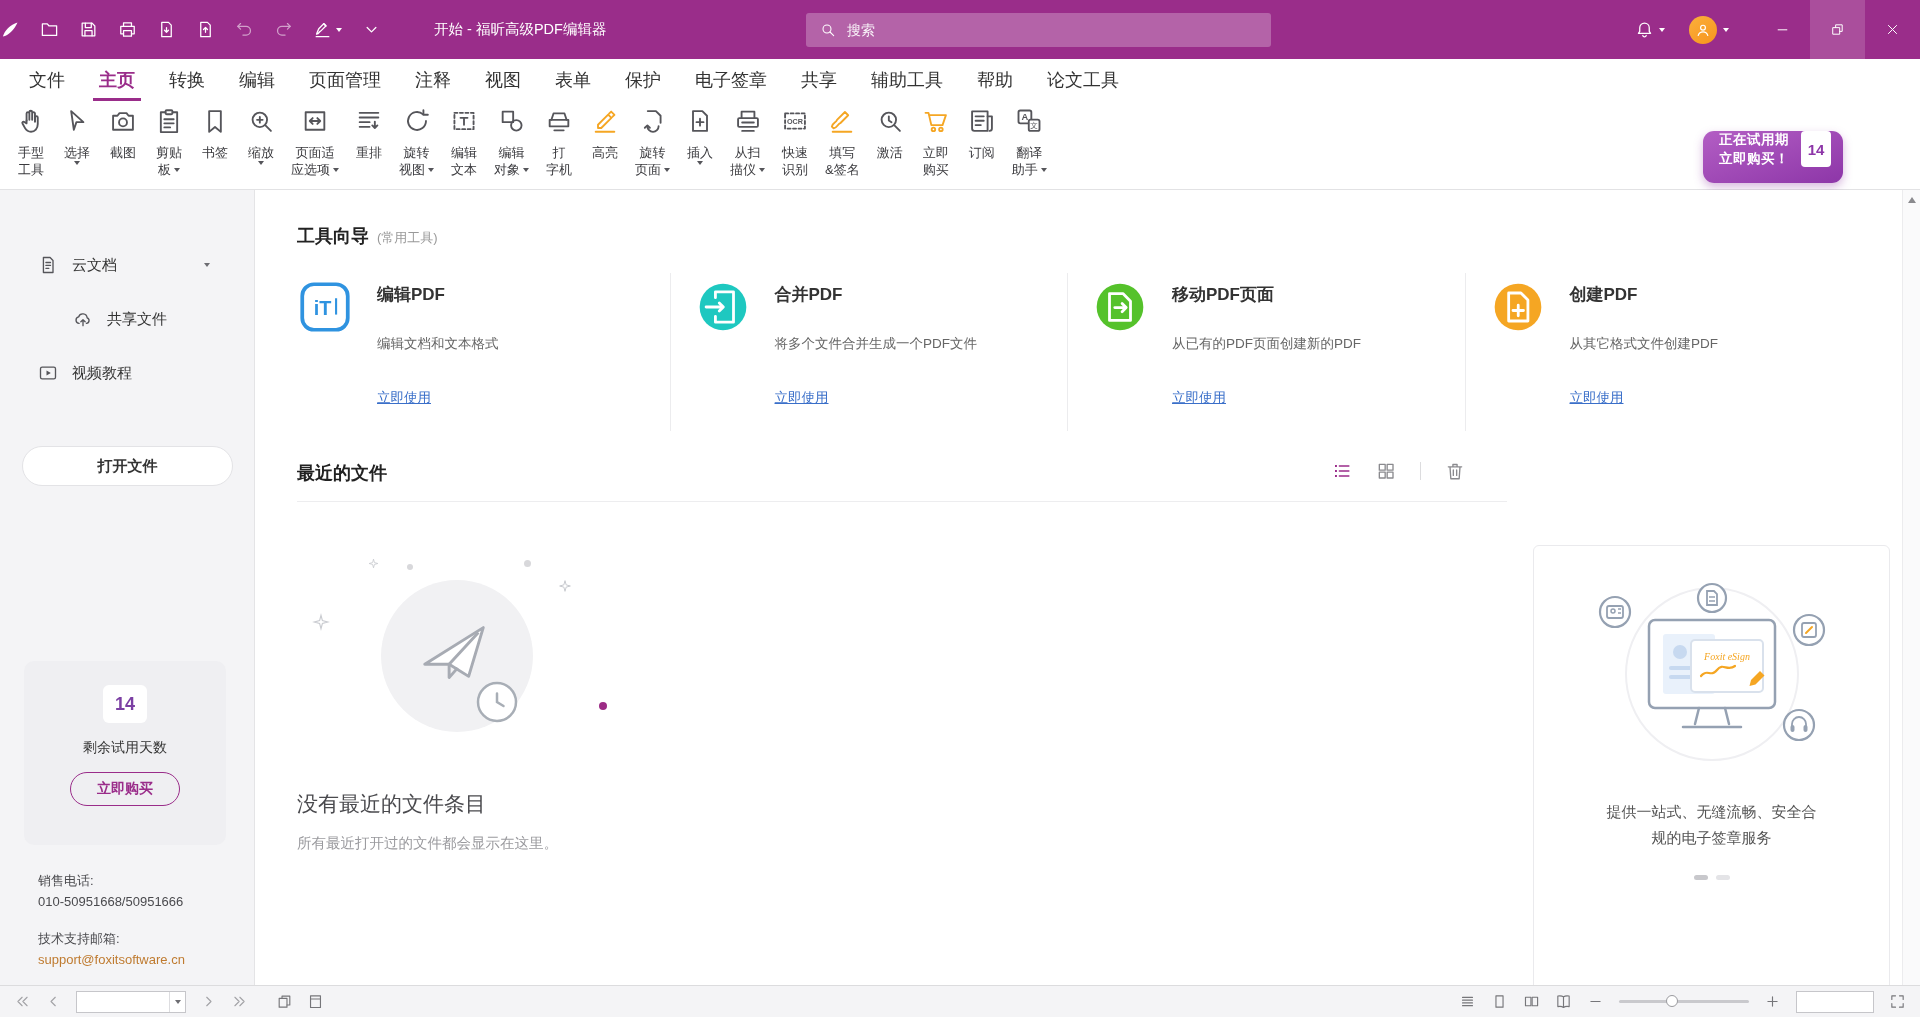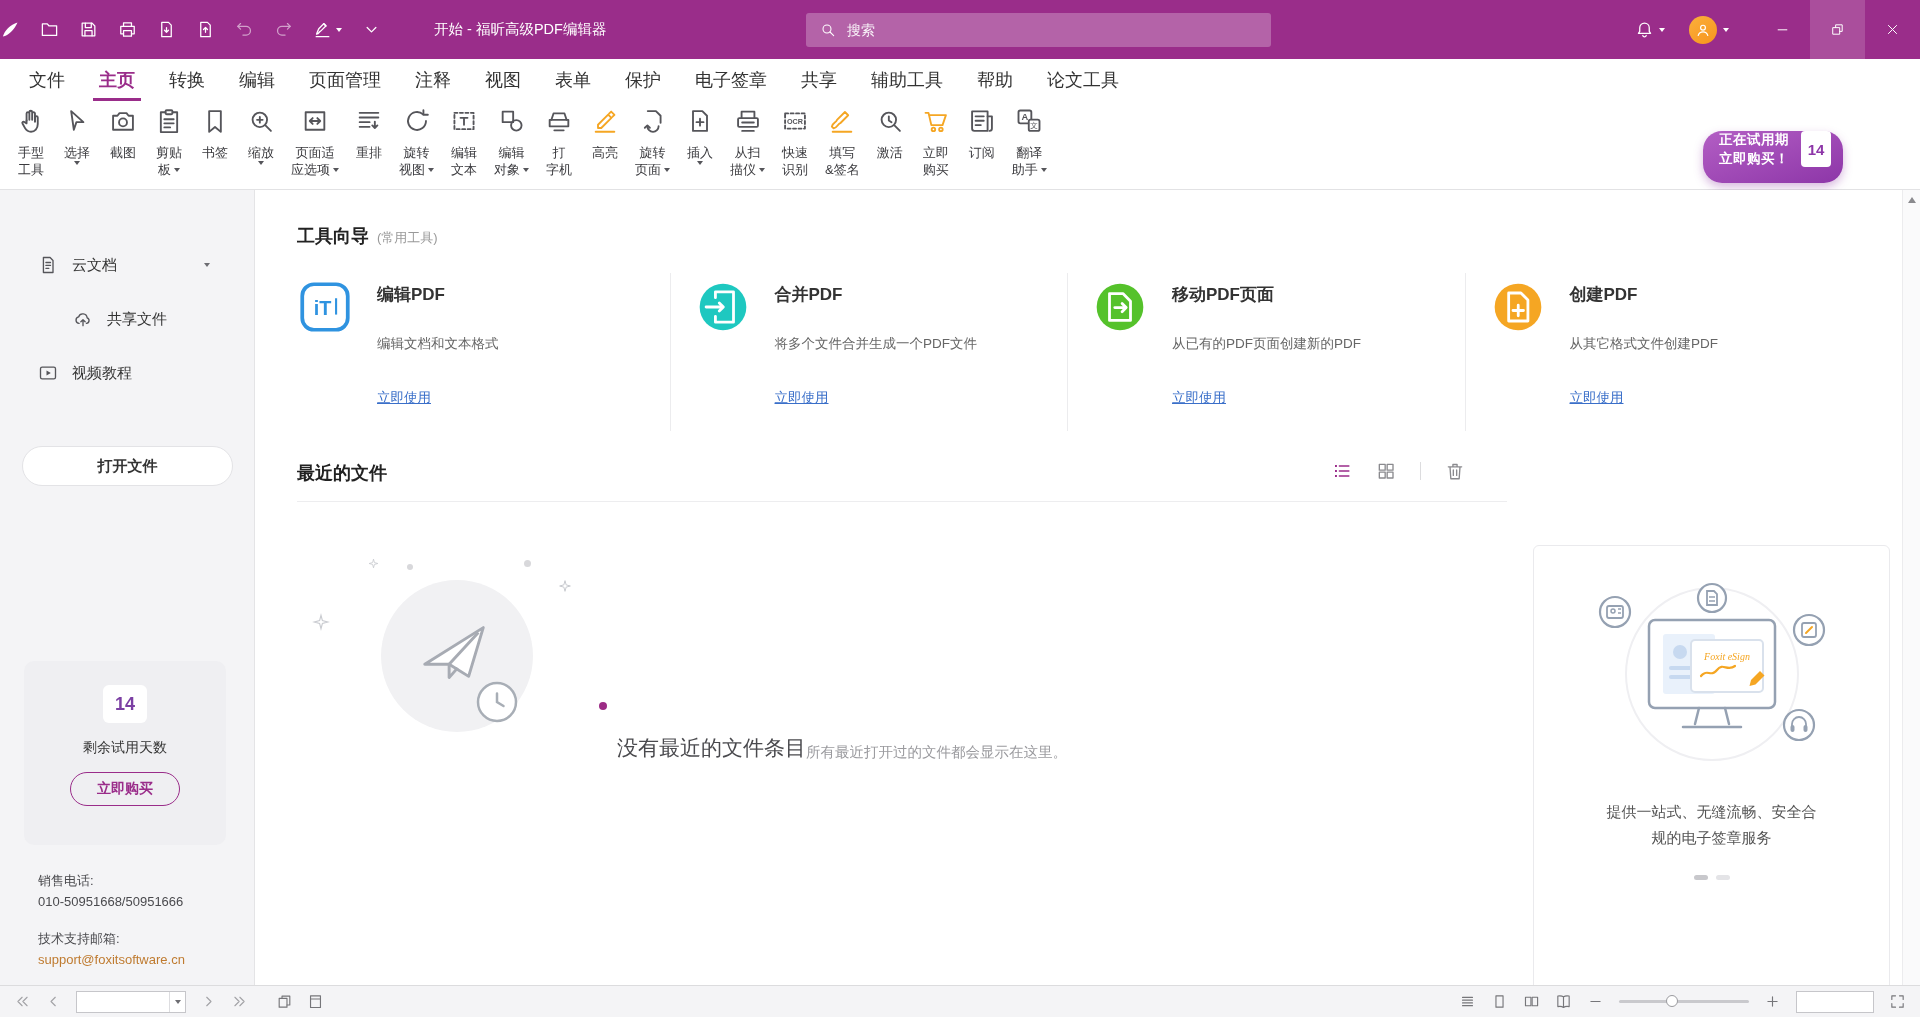--- a/index.html
+++ b/index.html
@@ -39,21 +39,21 @@
 
 .ribbon{height:89px;flex:0 0 auto;background:#fff;border-bottom:1px solid #E2E2E4;display:flex;align-items:flex-start;padding:6px 10px 0 8px;position:relative}
 .ribbon-tools{display:flex;align-items:flex-start}
 .tool{display:flex;flex-direction:column;align-items:center;padding:0 7px;min-width:46px;cursor:default}
 .tool-ic{height:34px;display:flex;align-items:flex-start;justify-content:center;color:#55555A}
 .tool-ic svg{width:28px;height:28px}
 .tool.orange .tool-ic{color:#F5A623}
 .tool-label{display:flex;flex-direction:column;align-items:center;margin-top:3px;font-size:13px;color:#3A3A3E}
 .lrow{display:flex;align-items:center;justify-content:center;gap:3px;line-height:17px;white-space:nowrap}
 .lrow .caret{color:#55555A}
-.trial-badge{position:absolute;right:77px;top:30px;height:52px;display:flex;align-items:center;gap:12px;background:linear-gradient(160deg,#B35EC4,#8D36A8);border-radius:19px;padding:0 12px 16px 16px;box-shadow:0 4px 10px rgba(140,53,160,.35);cursor:default}
+.trial-badge{position:absolute;right:77px;top:30px;height:52px;display:flex;align-items:center;gap:12px;background:linear-gradient(160deg,#B35EC4,#8D36A8);border-radius:11px;padding:0 12px 16px 16px;box-shadow:0 4px 10px rgba(140,53,160,.35);cursor:default}
 .trial-text span{display:block;font-size:13.5px;line-height:19px;font-weight:bold;color:#fff;letter-spacing:.5px}
 .trial-days{width:30px;height:36px;background:#fff;border-radius:4px;color:#8D36A8;font-weight:bold;font-size:15px;display:flex;align-items:center;justify-content:center}
 
 
 .body{flex:1;display:flex;min-height:0;position:relative}
 
 
 .sidebar{width:255px;flex:0 0 auto;background:#F4F4F6;border-right:1px solid #E4E4E6;position:relative}
 .side-nav{padding-top:48px}
 .nav-item{height:54px;display:flex;align-items:center;margin:0 20px 0 17px;padding-left:21px;font-size:15px;color:#333;border-radius:6px;cursor:default}
@@ -88,21 +88,21 @@
 .card-link{font-size:13.5px;color:#3A6FC9;text-decoration:underline;margin-top:36px;width:max-content;cursor:default}
 
 .recent{display:flex;margin-top:30px;margin-right:12px}
 .recent-left{flex:1;min-width:0;margin-right:26px}
 .recent-header{display:flex;align-items:flex-start;border-bottom:1px solid #EDEDEF;padding-bottom:16px}
 .recent-actions{margin-left:auto;display:flex;align-items:center;gap:24px;padding-right:42px}
 .ra{width:20px;height:20px;color:#8A8A8E;display:inline-flex;cursor:default}
 .ra svg{width:20px;height:20px}
 .ra.active{color:#9A2D8A}
 .ra-div{width:1px;height:18px;background:#DCDCDE}
-.empty{display:flex;flex-direction:row;align-items:flex-end;padding-top:48px}
+.empty{display:flex;flex-direction:column;align-items:flex-start;padding-top:48px}
 .empty-illus{position:relative;width:320px;height:212px}
 .empty-circle{position:absolute;left:84px;top:30px;width:152px;height:152px;border-radius:50%;background:#F1F1F3;display:flex;align-items:center;justify-content:center}
 .empty-circle>svg{width:78px;height:78px;margin:-8px 0 0 -6px}
 .clock{position:absolute;right:14px;bottom:8px;width:44px;height:44px}
 .spark{position:absolute}
 .deco-dot{position:absolute;border-radius:50%}
 .empty-title{margin-top:28px;font-size:21px;color:#4A4A4E;font-weight:500}
 .empty-sub{margin-top:16px;font-size:14.5px;color:#9A9A9E}
 
 .promo{width:357px;flex:0 0 auto;margin-top:84px;height:452px;background:#fff;border:1px solid #EAEAED;border-radius:6px;display:flex;flex-direction:column;align-items:center;padding-top:26px}

